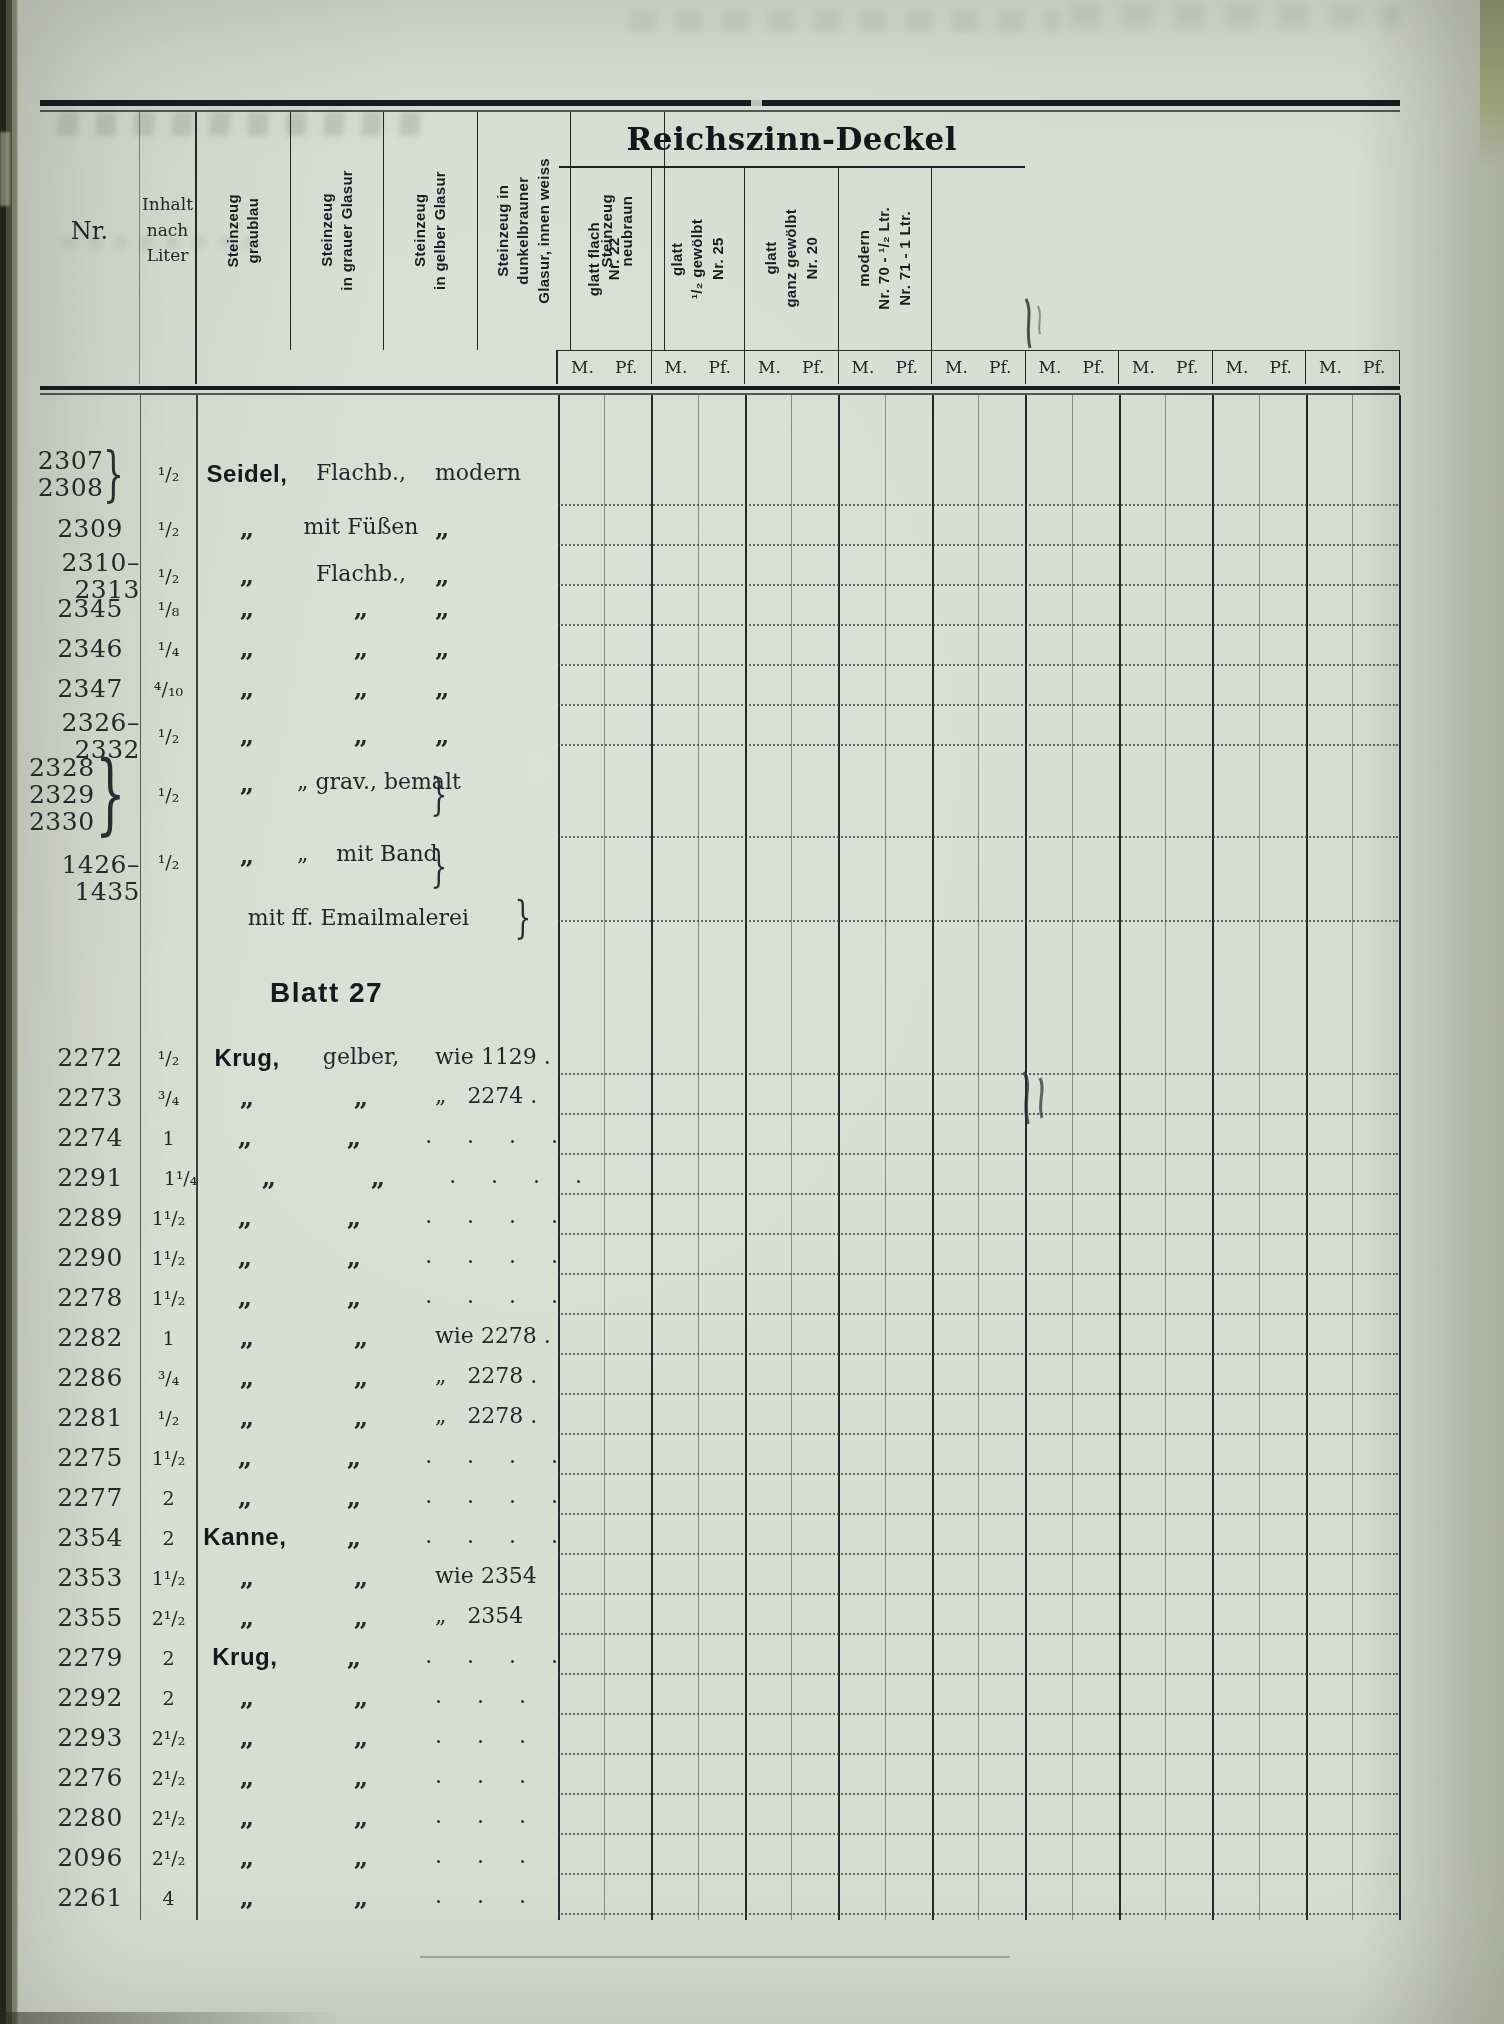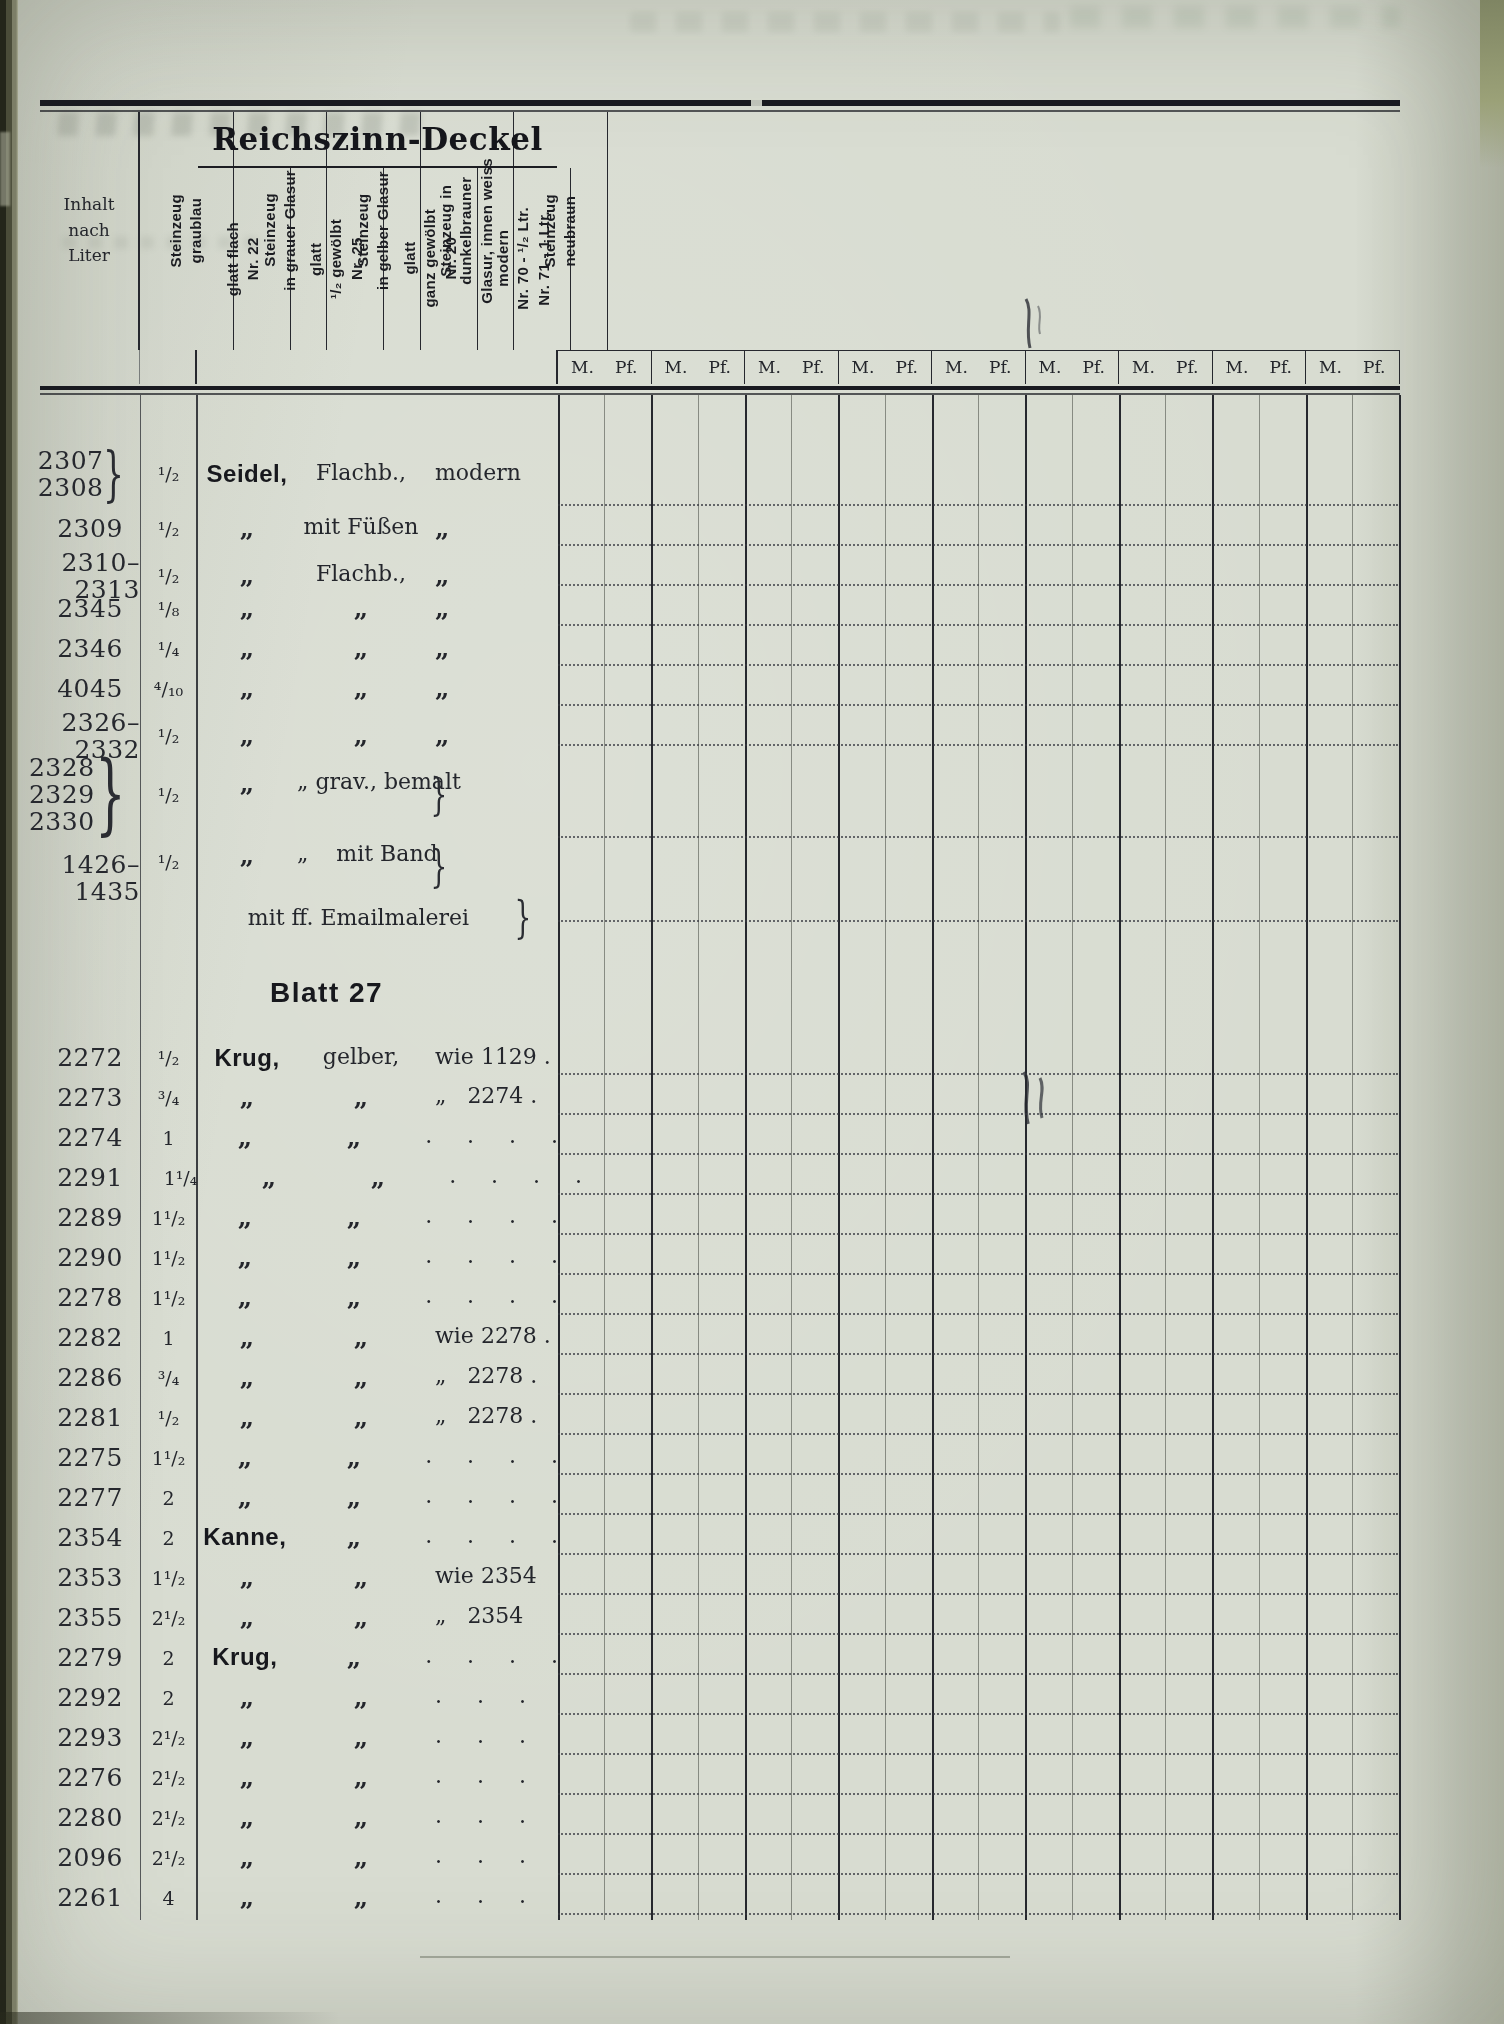--- a/index.html
+++ b/index.html
@@ -129,20 +129,23 @@
     <path d="M10,6 C18,18 8,36 14,58" stroke="#2b2d35" stroke-width="3.5" fill="none" opacity="0.8"></path>
     <path d="M26,12 C32,24 23,36 28,52" stroke="#2b2d35" stroke-width="3" fill="none" opacity="0.7"></path>
   </svg>
 
   <div class="table">
     <div class="thead">
       <div class="rule-heavy"></div>
       <div class="rule-thin"></div>
 
       <div class="hgrid">
+        <div class="hc hc-nr">
+          <span>Nr.</span>
+        </div>
         <div class="hc hc-inhalt">
           <span>Inhalt</span>
           <span>nach</span>
           <span>Liter</span>
         </div>
         <div class="steinzeug-block" id="steinzeugCols">
             <div class="vcol">
     <div class="vlabel">
                 <div>Steinzeug</div>
                 <div>graublau</div>
@@ -359,21 +362,21 @@
         <span class="b3 ditto">„</span>
       </div>
 
     </div>
     <div class="cell price"></div>
     <div class="dots"></div>
   </div>
           <div class="row" style="height: 40px;">
     <div class="cell nr">
       <span class="nr-stack">
-                <div>4045</div>
+                <div>2347</div>
               </span>
 
     </div>
     <div class="cell inhalt">⁴/₁₀</div>
     <div class="cell ben">
       <div class="ben-line1">
         <span class="b1 ditto">„</span>
         <span class="b2 ditto">„</span>
 
         <span class="b3 ditto">„</span>

